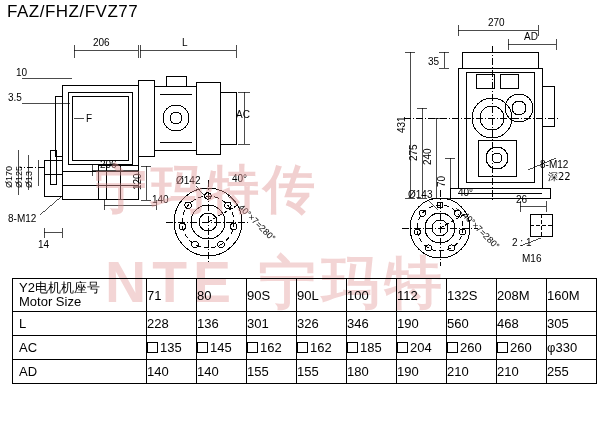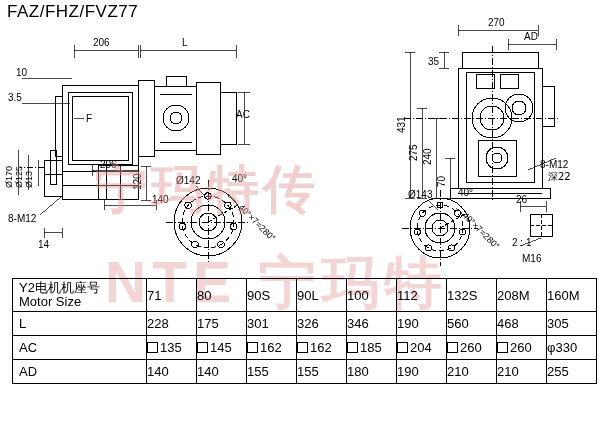--- a/index.html
+++ b/index.html
@@ -344,21 +344,21 @@
       <td>90L</td>
       <td>100</td>
       <td>112</td>
       <td>132S</td>
       <td>208M</td>
       <td>160M</td>
     </tr>
     <tr>
       <td class="hdr">L</td>
       <td>228</td>
-      <td>175</td>
+      <td>136</td>
       <td>301</td>
       <td>326</td>
       <td>346</td>
       <td>190</td>
       <td>560</td>
       <td>468</td>
       <td>305</td>
     </tr>
     <tr>
       <td class="hdr">AC</td>

